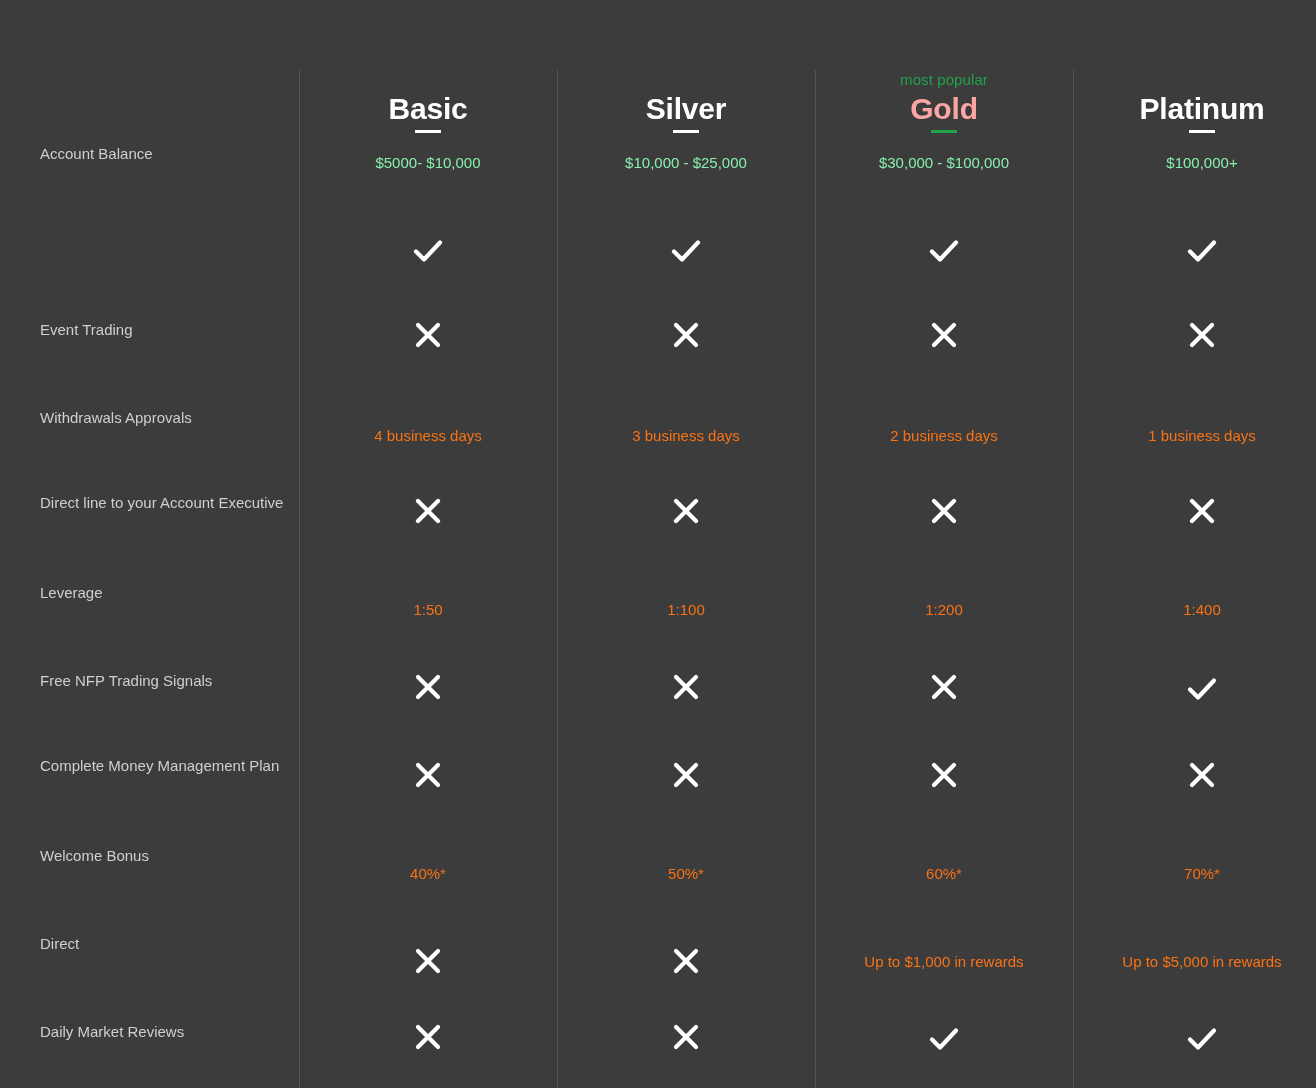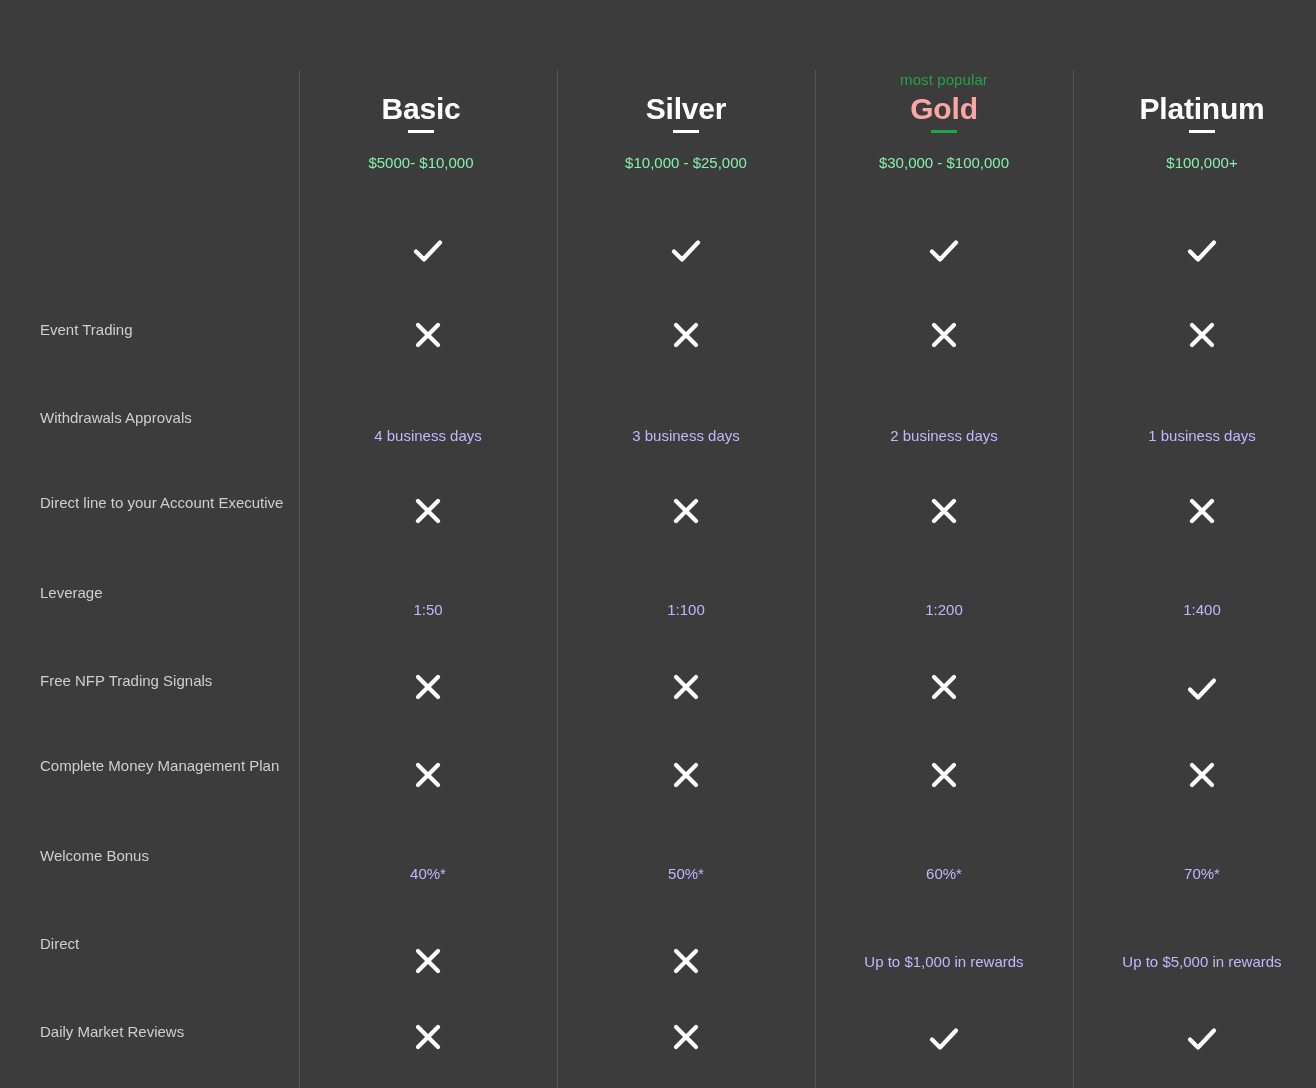--- a/index.html
+++ b/index.html
@@ -87,42 +87,42 @@
     text-align: left;
   }
 
   
   .value-cell {
     position: absolute;
     width: 258px;
     text-align: center;
     font-size: 15px;
     line-height: 20px;
-    color: #c4b5fd;
+    color: #f97316;
   }
   .value-cell .mark {
     display: block;
     line-height: 1;
   }
   .mark svg {
     display: inline-block;
     vertical-align: middle;
   }
 </style>
 </head>
 <body>
 
 <div id="comparison-table">
 
   <div class="col-divider" style="left:299px"></div>
   <div class="col-divider" style="left:557px"></div>
   <div class="col-divider" style="left:815px"></div>
   <div class="col-divider" style="left:1073px"></div>
 
-  <div class="plan-header" style="left:292px">
+  <div class="plan-header" style="left:299px">
     <div class="most-popular spacer"></div>
     <div class="plan-name">Basic</div>
     <div class="plan-underline"></div>
     <div class="plan-price">$5000- $10,000</div>
   </div>
 
   <div class="plan-header" style="left:557px">
     <div class="most-popular spacer"></div>
     <div class="plan-name">Silver</div>
     <div class="plan-underline"></div>
@@ -136,20 +136,21 @@
     <div class="plan-price">$30,000 - $100,000</div>
   </div>
 
   <div class="plan-header" style="left:1073px">
     <div class="most-popular spacer"></div>
     <div class="plan-name">Platinum</div>
     <div class="plan-underline"></div>
     <div class="plan-price">$100,000+</div>
   </div>
 
+  <div class="feature-label" style="top:140px">Account Balance</div>
   <div class="feature-label" style="top:316px">Event Trading</div>
   <div class="feature-label" style="top:404px">Withdrawals Approvals</div>
   <div class="feature-label" style="top:489px">Direct line to your Account Executive</div>
   <div class="feature-label" style="top:579px">Leverage</div>
   <div class="feature-label" style="top:667px">Free NFP Trading Signals</div>
   <div class="feature-label" style="top:752px">Complete Money Management Plan</div>
   <div class="feature-label" style="top:842px">Welcome Bonus</div>
   <div class="feature-label" style="top:930px">Direct</div>
   <div class="feature-label" style="top:1018px">Daily Market Reviews</div>
 

